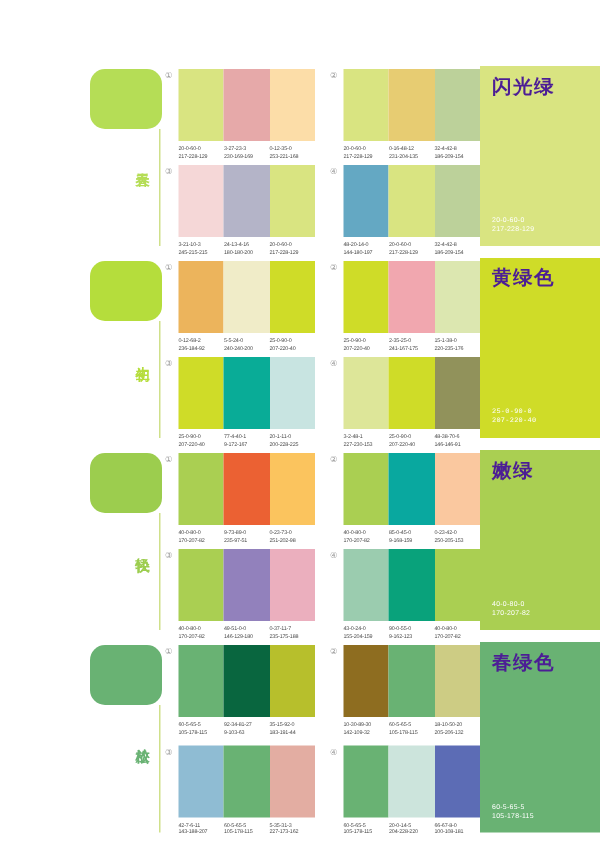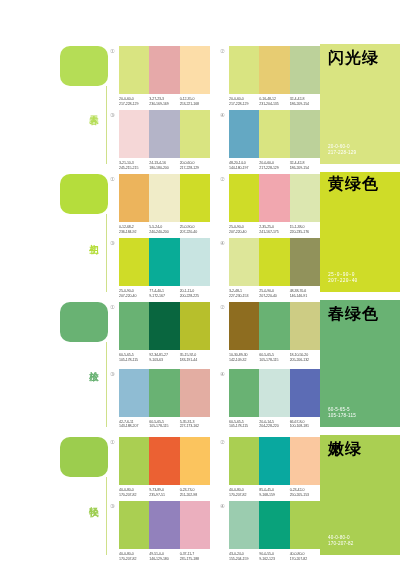--- a/index.html
+++ b/index.html
@@ -79,23 +79,23 @@
   
   .feature{
     width:80px;flex:0 0 80px;
     position:relative;
     display:flex;flex-direction:column;
     justify-content:space-between;
     padding:6px 8px 8px 8px;
     box-sizing:border-box;
   }
   .ftitle{
-    font-size:16px;
+    font-size:13px;
     font-weight:bold;
-    color:#000000;
+    color:#4c1d95;
     line-height:15px;
     letter-spacing:1px;
   }
   .fcodes{
     font-size:4.6px;
     line-height:6px;
     color:#ffffff;
     letter-spacing:0.2px;
   }
   .fcodes span{display:block;white-space:nowrap;}
@@ -308,20 +308,124 @@
           </div>
         </div>
         <div class="feature" style="background: rgb(207, 220, 40); height: 120px; margin-top: 4px; font-family: Liberation Mono, monospace;">
           <div class="ftitle">黄绿色</div>
           <div class="fcodes">
             <span>25-0-90-0</span>
             <span>207-220-40</span>
           </div>
         </div>
       </div>
+      <div class="band" style="height: 128px;">
+        <div class="keycol">
+          <div class="keychip" style="background: rgb(156, 205, 78);"></div>
+          <div class="keystem"></div>
+          <div class="seasonlabel" style="color: rgb(156, 205, 78);">轻快</div>
+        </div>
+        <div class="groups">
+          <div class="group">
+            <div class="gnum">①</div>
+            <div class="swatches">
+              <div class="sw" style="background: rgb(170, 207, 82);"></div>
+              <div class="sw" style="background: rgb(235, 97, 51);"></div>
+              <div class="sw" style="background: rgb(251, 196, 94);"></div>
+            </div>
+            <div class="codes">
+              <div class="codecell">
+                <span>40-0-80-0</span>
+                <span>170-207-82</span>
+              </div>
+              <div class="codecell">
+                <span>9-73-89-0</span>
+                <span>235-97-51</span>
+              </div>
+              <div class="codecell">
+                <span>0-23-73-0</span>
+                <span>251-202-98</span>
+              </div>
+            </div>
+          </div>
+          <div class="group">
+            <div class="gnum">②</div>
+            <div class="swatches">
+              <div class="sw" style="background: rgb(170, 207, 82);"></div>
+              <div class="sw" style="background: rgb(9, 168, 159);"></div>
+              <div class="sw" style="background: rgb(250, 200, 159);"></div>
+            </div>
+            <div class="codes">
+              <div class="codecell">
+                <span>40-0-80-0</span>
+                <span>170-207-82</span>
+              </div>
+              <div class="codecell">
+                <span>85-0-45-0</span>
+                <span>9-168-159</span>
+              </div>
+              <div class="codecell">
+                <span>0-23-42-0</span>
+                <span>250-205-153</span>
+              </div>
+            </div>
+          </div>
+          <div class="group">
+            <div class="gnum">③</div>
+            <div class="swatches">
+              <div class="sw" style="background: rgb(170, 207, 82);"></div>
+              <div class="sw" style="background: rgb(146, 129, 188);"></div>
+              <div class="sw" style="background: rgb(235, 175, 190);"></div>
+            </div>
+            <div class="codes">
+              <div class="codecell">
+                <span>40-0-80-0</span>
+                <span>170-207-82</span>
+              </div>
+              <div class="codecell">
+                <span>49-51-0-0</span>
+                <span>146-129-180</span>
+              </div>
+              <div class="codecell">
+                <span>0-37-11-7</span>
+                <span>235-175-188</span>
+              </div>
+            </div>
+          </div>
+          <div class="group">
+            <div class="gnum">④</div>
+            <div class="swatches">
+              <div class="sw" style="background: rgb(155, 204, 175);"></div>
+              <div class="sw" style="background: rgb(9, 162, 123);"></div>
+              <div class="sw" style="background: rgb(170, 207, 82);"></div>
+            </div>
+            <div class="codes">
+              <div class="codecell">
+                <span>43-0-24-0</span>
+                <span>155-204-159</span>
+              </div>
+              <div class="codecell">
+                <span>90-0-55-0</span>
+                <span>9-162-123</span>
+              </div>
+              <div class="codecell">
+                <span>40-0-80-0</span>
+                <span>170-207-82</span>
+              </div>
+            </div>
+          </div>
+        </div>
+        <div class="feature" style="background: rgb(170, 207, 82); height: 120px; margin-top: 4px;">
+          <div class="ftitle">嫩绿</div>
+          <div class="fcodes">
+            <span>40-0-80-0</span>
+            <span>170-207-82</span>
+          </div>
+        </div>
+      </div>
       <div class="band" style="height: 135px;">
         <div class="keycol">
           <div class="keychip" style="background: rgb(105, 178, 115);"></div>
           <div class="keystem"></div>
           <div class="seasonlabel" style="color: rgb(105, 178, 115);">放松</div>
         </div>
         <div class="groups">
           <div class="group">
             <div class="gnum">①</div>
             <div class="swatches">
@@ -412,118 +516,14 @@
           </div>
         </div>
         <div class="feature" style="background: rgb(105, 178, 115); height: 127px; margin-top: 4px;">
           <div class="ftitle">春绿色</div>
           <div class="fcodes">
             <span>60-5-65-5</span>
             <span>105-178-115</span>
           </div>
         </div>
       </div>
-      <div class="band" style="height: 128px;">
-        <div class="keycol">
-          <div class="keychip" style="background: rgb(156, 205, 78);"></div>
-          <div class="keystem"></div>
-          <div class="seasonlabel" style="color: rgb(156, 205, 78);">轻快</div>
-        </div>
-        <div class="groups">
-          <div class="group">
-            <div class="gnum">①</div>
-            <div class="swatches">
-              <div class="sw" style="background: rgb(170, 207, 82);"></div>
-              <div class="sw" style="background: rgb(235, 97, 51);"></div>
-              <div class="sw" style="background: rgb(251, 196, 94);"></div>
-            </div>
-            <div class="codes">
-              <div class="codecell">
-                <span>40-0-80-0</span>
-                <span>170-207-82</span>
-              </div>
-              <div class="codecell">
-                <span>9-73-89-0</span>
-                <span>235-97-51</span>
-              </div>
-              <div class="codecell">
-                <span>0-23-73-0</span>
-                <span>251-202-98</span>
-              </div>
-            </div>
-          </div>
-          <div class="group">
-            <div class="gnum">②</div>
-            <div class="swatches">
-              <div class="sw" style="background: rgb(170, 207, 82);"></div>
-              <div class="sw" style="background: rgb(9, 168, 159);"></div>
-              <div class="sw" style="background: rgb(250, 200, 159);"></div>
-            </div>
-            <div class="codes">
-              <div class="codecell">
-                <span>40-0-80-0</span>
-                <span>170-207-82</span>
-              </div>
-              <div class="codecell">
-                <span>85-0-45-0</span>
-                <span>9-168-159</span>
-              </div>
-              <div class="codecell">
-                <span>0-23-42-0</span>
-                <span>250-205-153</span>
-              </div>
-            </div>
-          </div>
-          <div class="group">
-            <div class="gnum">③</div>
-            <div class="swatches">
-              <div class="sw" style="background: rgb(170, 207, 82);"></div>
-              <div class="sw" style="background: rgb(146, 129, 188);"></div>
-              <div class="sw" style="background: rgb(235, 175, 190);"></div>
-            </div>
-            <div class="codes">
-              <div class="codecell">
-                <span>40-0-80-0</span>
-                <span>170-207-82</span>
-              </div>
-              <div class="codecell">
-                <span>49-51-0-0</span>
-                <span>146-129-180</span>
-              </div>
-              <div class="codecell">
-                <span>0-37-11-7</span>
-                <span>235-175-188</span>
-              </div>
-            </div>
-          </div>
-          <div class="group">
-            <div class="gnum">④</div>
-            <div class="swatches">
-              <div class="sw" style="background: rgb(155, 204, 175);"></div>
-              <div class="sw" style="background: rgb(9, 162, 123);"></div>
-              <div class="sw" style="background: rgb(170, 207, 82);"></div>
-            </div>
-            <div class="codes">
-              <div class="codecell">
-                <span>43-0-24-0</span>
-                <span>155-204-159</span>
-              </div>
-              <div class="codecell">
-                <span>90-0-55-0</span>
-                <span>9-162-123</span>
-              </div>
-              <div class="codecell">
-                <span>40-0-80-0</span>
-                <span>170-207-82</span>
-              </div>
-            </div>
-          </div>
-        </div>
-        <div class="feature" style="background: rgb(170, 207, 82); height: 120px; margin-top: 4px;">
-          <div class="ftitle">嫩绿</div>
-          <div class="fcodes">
-            <span>40-0-80-0</span>
-            <span>170-207-82</span>
-          </div>
-        </div>
-      </div>
     </div>
 </div>
 
 </body></html>

